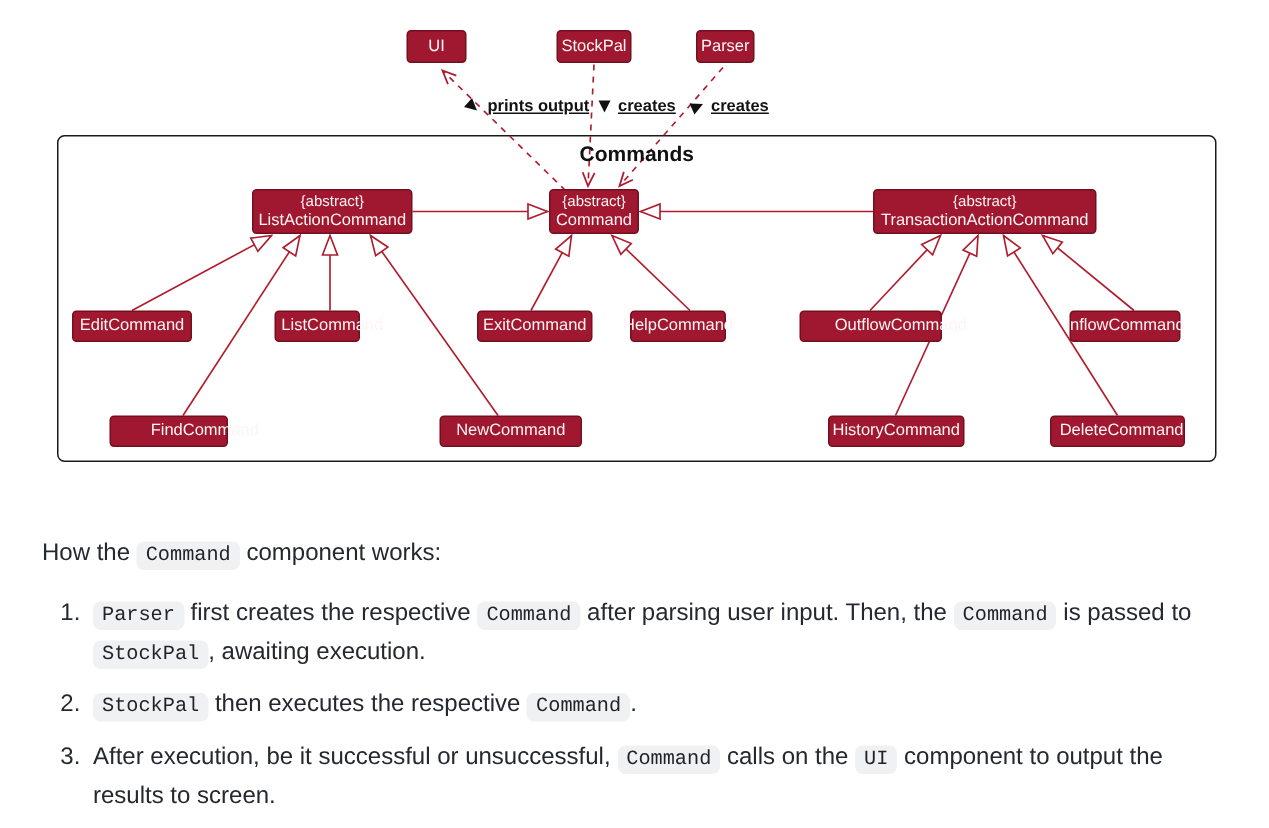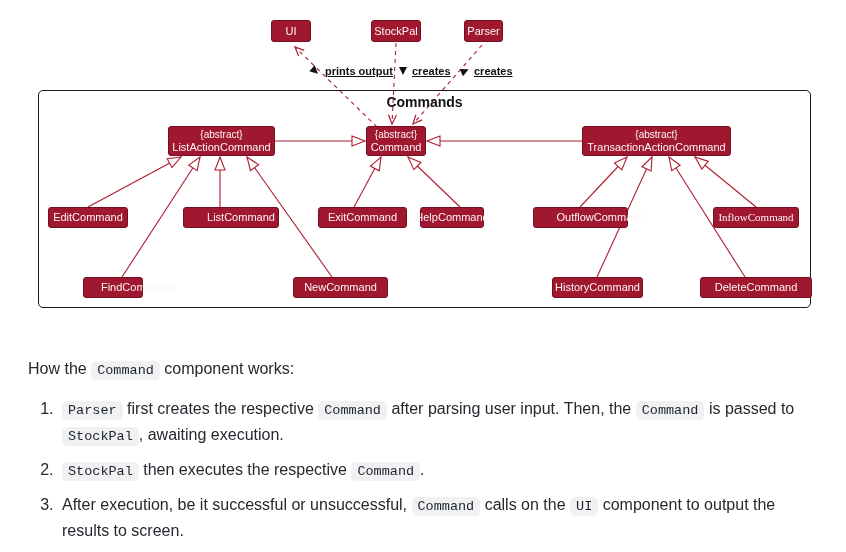--- a/index.html
+++ b/index.html
@@ -103,46 +103,46 @@
     <span>Command</span>
   </div>
   <div class="uml-box abs" style="left:582px;top:126px;width:149px;">
     <span class="stereo">{abstract}</span>
     <span>TransactionActionCommand</span>
   </div>
 
   <div class="uml-box row" style="left:48px;top:207px;width:80px;">
       <span>EditCommand</span>
     </div>
-  <div class="uml-box row" style="left:183px;top:207px;width:96px;padding-left:20px;">
+  <div class="uml-box row" style="left:183px;top:207px;width:57px;padding-left:20px;">
       <span>ListCommand</span>
     </div>
-  <div class="uml-box row" style="left:318px;top:207px;width:89px;">
+  <div class="uml-box row" style="left:318px;top:207px;width:77px;">
       <span>ExitCommand</span>
     </div>
   <div class="uml-box row" style="left:420px;top:207px;width:64px;">
       <span>HelpCommand</span>
     </div>
   <div class="uml-box row" style="left:533px;top:207px;width:95px;padding-left:40px;">
       <span>OutflowCommand</span>
     </div>
-  <div class="uml-box row" style="left:713px;top:207px;width:86px;font-family:Liberation Serif, serif;">
+  <div class="uml-box row" style="left:713px;top:207px;width:74px;">
       <span>InflowCommand</span>
     </div>
 
-  <div class="uml-box row" style="left:83px;top:277px;width:60px;padding-left:48px;">
+  <div class="uml-box row" style="left:73px;top:277px;width:79px;padding-left:48px;">
       <span>FindCommand</span>
     </div>
   <div class="uml-box row" style="left:293px;top:277px;width:95px;">
       <span>NewCommand</span>
     </div>
   <div class="uml-box row" style="left:552px;top:277px;width:91px;">
       <span>HistoryCommand</span>
     </div>
-  <div class="uml-box row" style="left:700px;top:277px;width:112px;">
+  <div class="uml-box row" style="left:700px;top:277px;width:90px;align-items:flex-end;">
       <span>DeleteCommand</span>
     </div>
 </div>
 
 <div class="content">
   <p class="intro">How the <code class="inline-code">Command</code> component works:</p>
   <ol class="steps">
     <li><code class="inline-code">Parser</code> first creates the respective <code class="inline-code">Command</code> after parsing user input. Then, the <code class="inline-code">Command</code> is passed to <code class="inline-code">StockPal</code>, awaiting execution.</li>
     <li><code class="inline-code">StockPal</code> then executes the respective <code class="inline-code">Command</code>.</li>
     <li>After execution, be it successful or unsuccessful, <code class="inline-code">Command</code> calls on the <code class="inline-code">UI</code> component to output the results to screen.</li>

